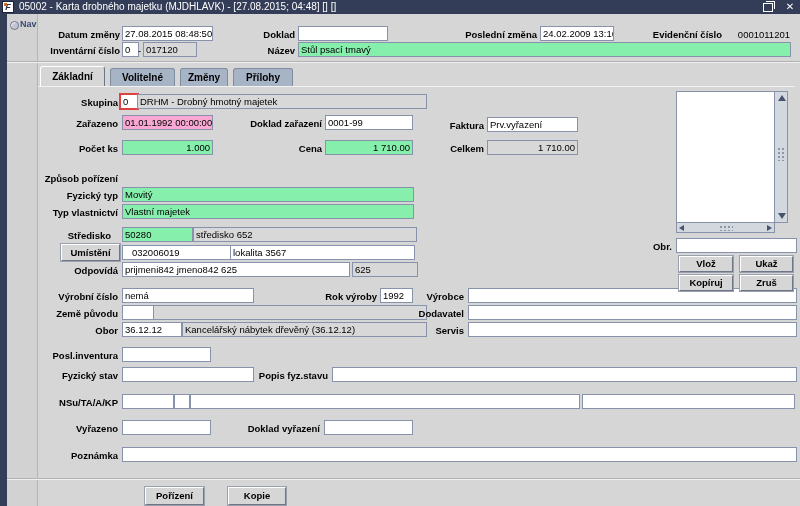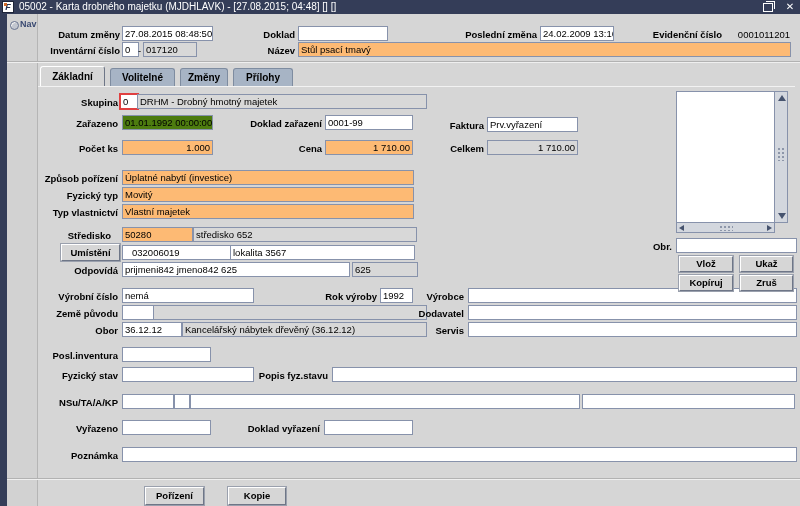--- a/index.html
+++ b/index.html
@@ -25,22 +25,22 @@
   
   .sep-h{position:absolute;height:1px;background:#b2b2b2;}
   .sep-h.lite{background:#efefef;}
 
   
   .lbl{position:absolute;font-size:9.5px;font-weight:bold;color:#000;text-align:right;white-space:nowrap;line-height:13px;}
   .val{position:absolute;font-size:9.5px;color:#000;white-space:nowrap;line-height:13px;}
   .fld{position:absolute;height:13px;background:#fff;border:1px solid #8792ab;font-size:9.5px;line-height:13px;
        padding:0 2px;color:#000;white-space:nowrap;overflow:hidden;box-sizing:content-box;}
   .fld.ro{background:#d8d8d8;}
-  .fld.rol{background:#4d7c0f;}
-  .fld.pink{background:#fdba74;}
+  .fld.rol{background:#f9a8d4;}
+  .fld.pink{background:#86efac;}
   .fld.num{text-align:right;}
   .fld.focus{border:2px solid #e04040;}
 
   
   .btn{position:absolute;background:#d6d6d6;border:1px solid;border-color:#ffffff #6e7687 #6e7687 #ffffff;
        box-shadow:0 0 0 1px #9aa0ad;font-size:9.5px;font-weight:bold;color:#000;text-align:center;cursor:default;}
 
   
   .tab{position:absolute;height:20px;font-size:10px;font-weight:bold;text-align:center;line-height:20px;
        border:1px solid #7e8ca0;border-bottom:none;border-radius:3px 3px 0 0;box-sizing:border-box;}
@@ -116,21 +116,20 @@
   <div class="fld" style="left:487px;top:117px;width:85px;">Prv.vyřazení</div>
 
   <div class="lbl" style="left:26px;top:142px;width:92px;text-align:right;">Počet ks</div>
   <div class="fld pink num" style="left:122px;top:140px;width:85px;">1.000</div>
   <div class="lbl" style="left:250px;top:142px;width:72px;">Cena</div>
   <div class="fld pink num" style="left:325px;top:140px;width:82px;">1 710.00</div>
   <div class="lbl" style="left:400px;top:142px;width:84px;">Celkem</div>
   <div class="fld ro num" style="left:487px;top:140px;width:85px;">1 710.00</div>
 
   <div class="lbl" style="left:26px;top:172px;width:92px;">Způsob pořízení</div>
-  <div class="fld pink" style="left:122px;top:170px;width:286px;">Úplatné nabytí (investice)</div>
   <div class="lbl" style="left:26px;top:189px;width:92px;">Fyzický typ</div>
   <div class="fld pink" style="left:122px;top:187px;width:286px;">Movitý</div>
   <div class="lbl" style="left:26px;top:206px;width:92px;">Typ vlastnictví</div>
   <div class="fld pink" style="left:122px;top:204px;width:286px;">Vlastní majetek</div>
 
   <div class="lbl" style="left:19px;top:229px;width:92px;">Středisko</div>
   <div class="fld pink" style="left:122px;top:227px;width:65px;">50280</div>
   <div class="fld ro" style="left:193px;top:227px;width:218px;">středisko 652</div>
 
   <div class="btn" style="left:61px;top:244px;width:57px;height:15px;line-height:15px;">Umístění</div>

